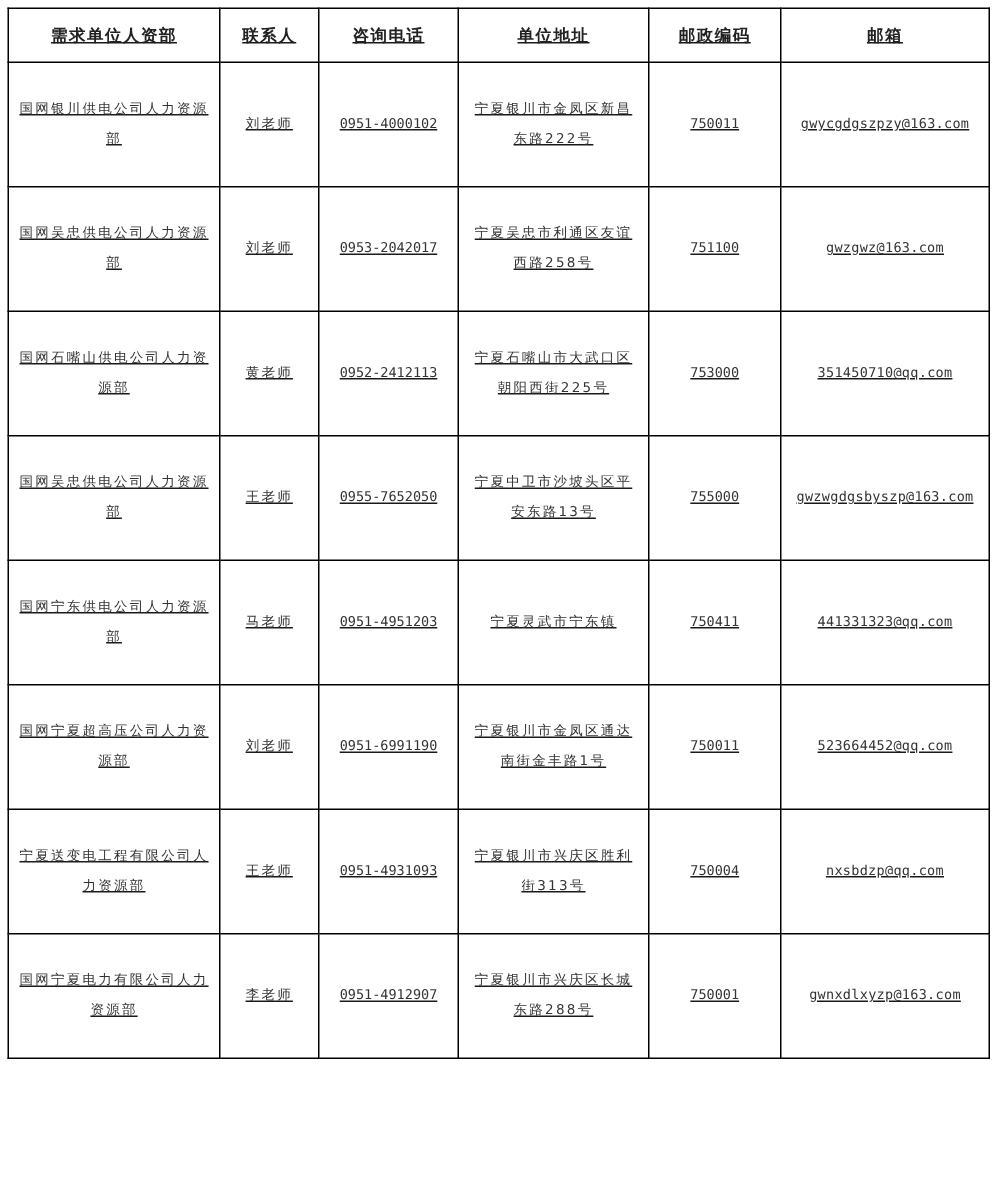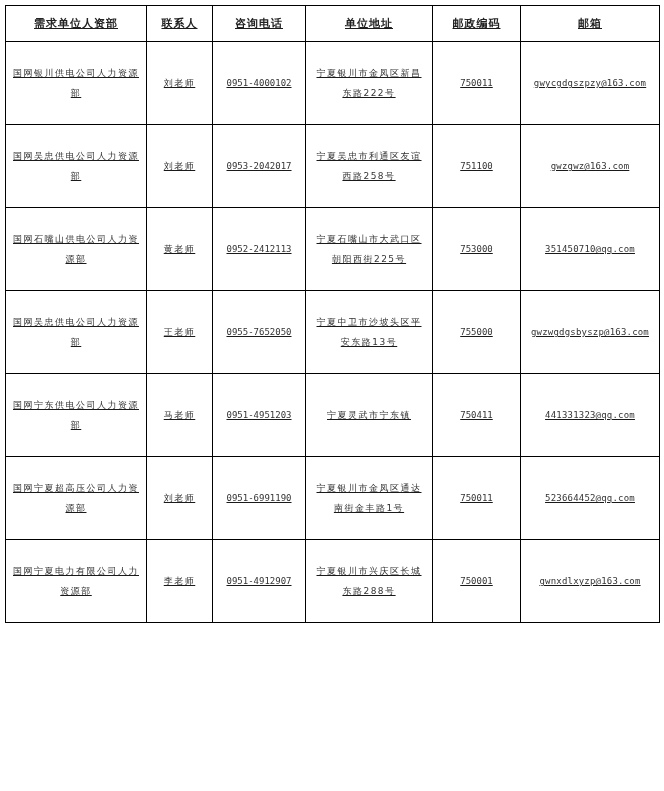--- a/index.html
+++ b/index.html
@@ -134,20 +134,28 @@
     </tr>
     <tr>
       <td class="unit">国网宁夏超高压公司人力资源部</td>
       <td class="contact">刘老师</td>
       <td class="phone">0951-6991190</td>
       <td class="addr">宁夏银川市金凤区通达南街金丰路1号</td>
       <td class="postcode">750011</td>
       <td class="email">523664452@qq.com</td>
     </tr>
     <tr>
+      <td class="unit">宁夏送变电工程有限公司人力资源部</td>
+      <td class="contact">王老师</td>
+      <td class="phone">0951-4931093</td>
+      <td class="addr">宁夏银川市兴庆区胜利街313号</td>
+      <td class="postcode">750004</td>
+      <td class="email">nxsbdzp@qq.com</td>
+    </tr>
+    <tr>
       <td class="unit">国网宁夏电力有限公司人力资源部</td>
       <td class="contact">李老师</td>
       <td class="phone">0951-4912907</td>
       <td class="addr">宁夏银川市兴庆区长城东路288号</td>
       <td class="postcode">750001</td>
       <td class="email">gwnxdlxyzp@163.com</td>
     </tr>
   </tbody>
 </table>
 

